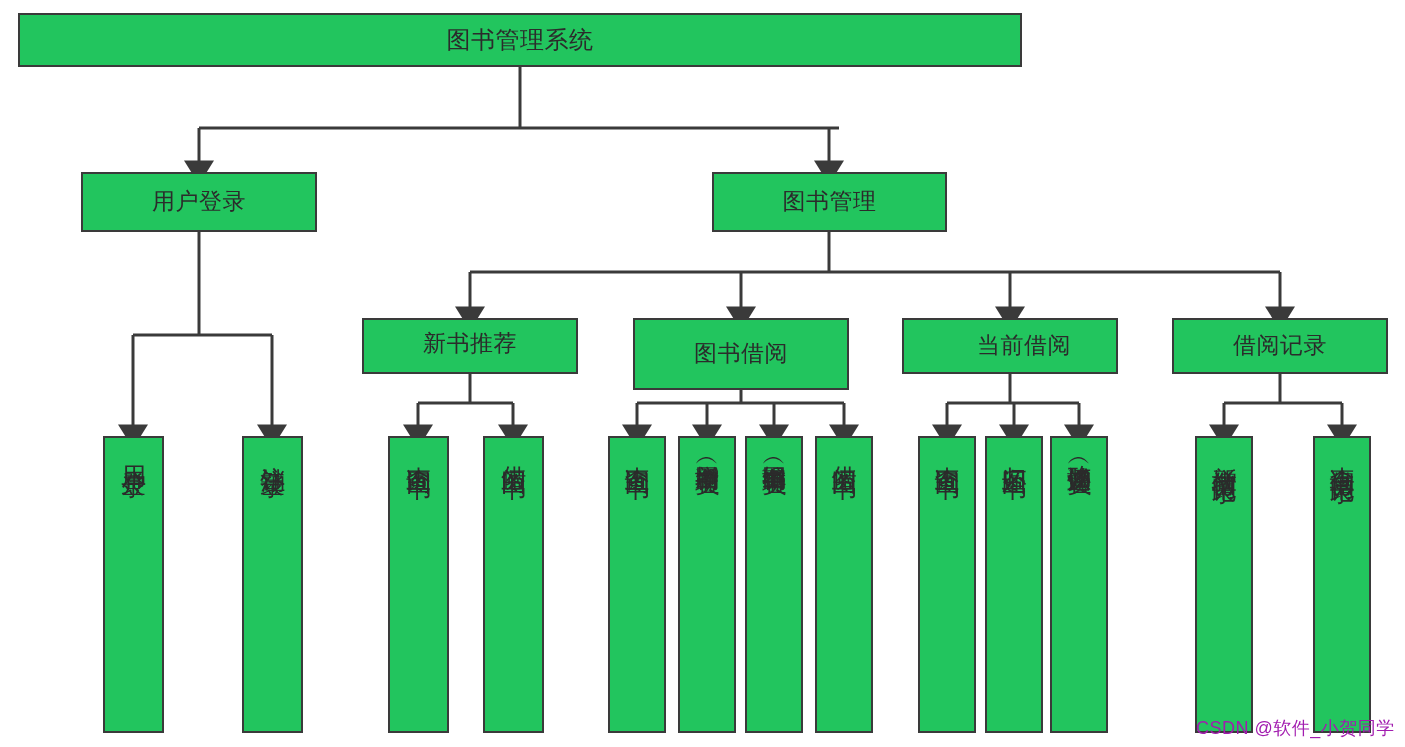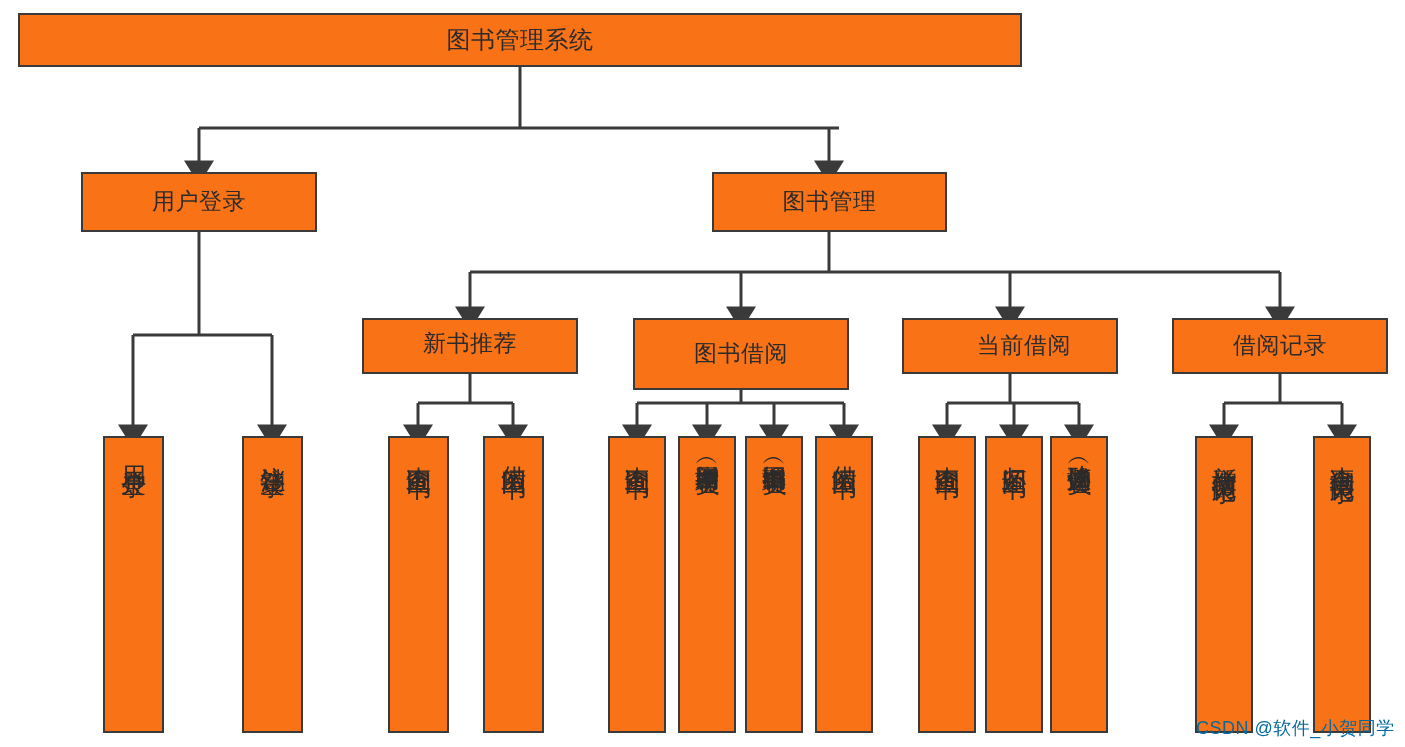--- a/index.html
+++ b/index.html
@@ -22,21 +22,21 @@
     left: 0;
     top: 0;
     width: 1405px;
     height: 747px;
     pointer-events: none;
   }
   .node {
     position: absolute;
     box-sizing: border-box;
     border: 2.5px solid #3a3a3a;
-    background: #f97316;
+    background: #22c55e;
     display: flex;
     align-items: center;
     justify-content: center;
     color: #2b2b2b;
     text-align: left;
   }
   .node-label {
     display: block;
     line-height: 1.18;
     letter-spacing: 0.5px;
@@ -62,21 +62,21 @@
     line-height: 1.02;
     letter-spacing: 3px;
   }
   .node.vert.tall .node-label {
     font-size: 24px;
     letter-spacing: 1px;
   }
   .watermark {
     position: absolute;
     font-size: 18px;
-    color: #0369a1;
+    color: #a21caf;
     white-space: nowrap;
     letter-spacing: 0.5px;
   }
 </style>
 </head>
 <body>
 
 <div id="canvas">
 
   <svg id="connectors" viewBox="0 0 1405 747" xmlns="http://www.w3.org/2000/svg">

